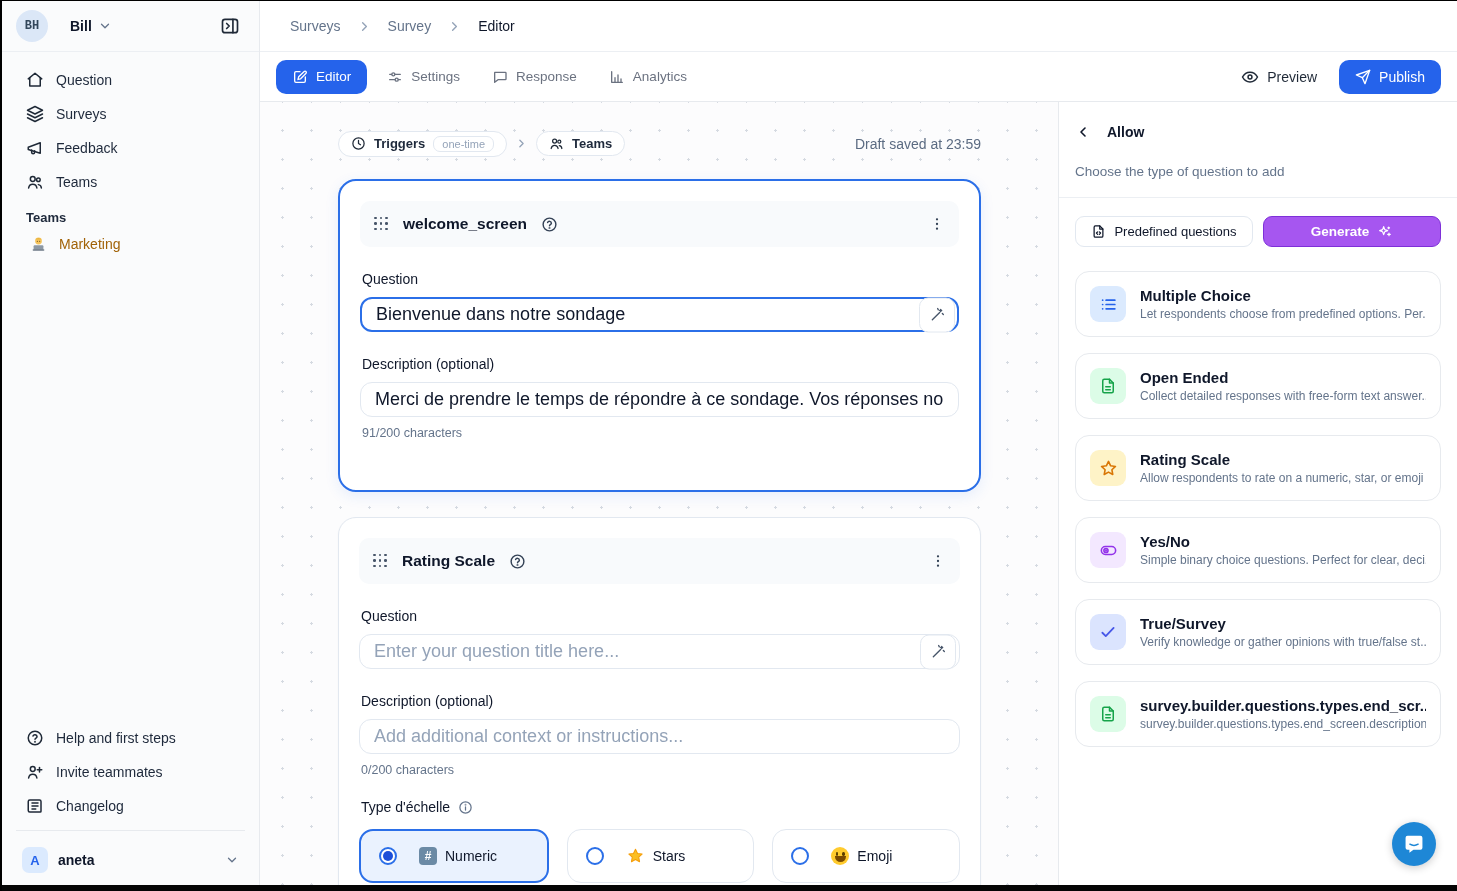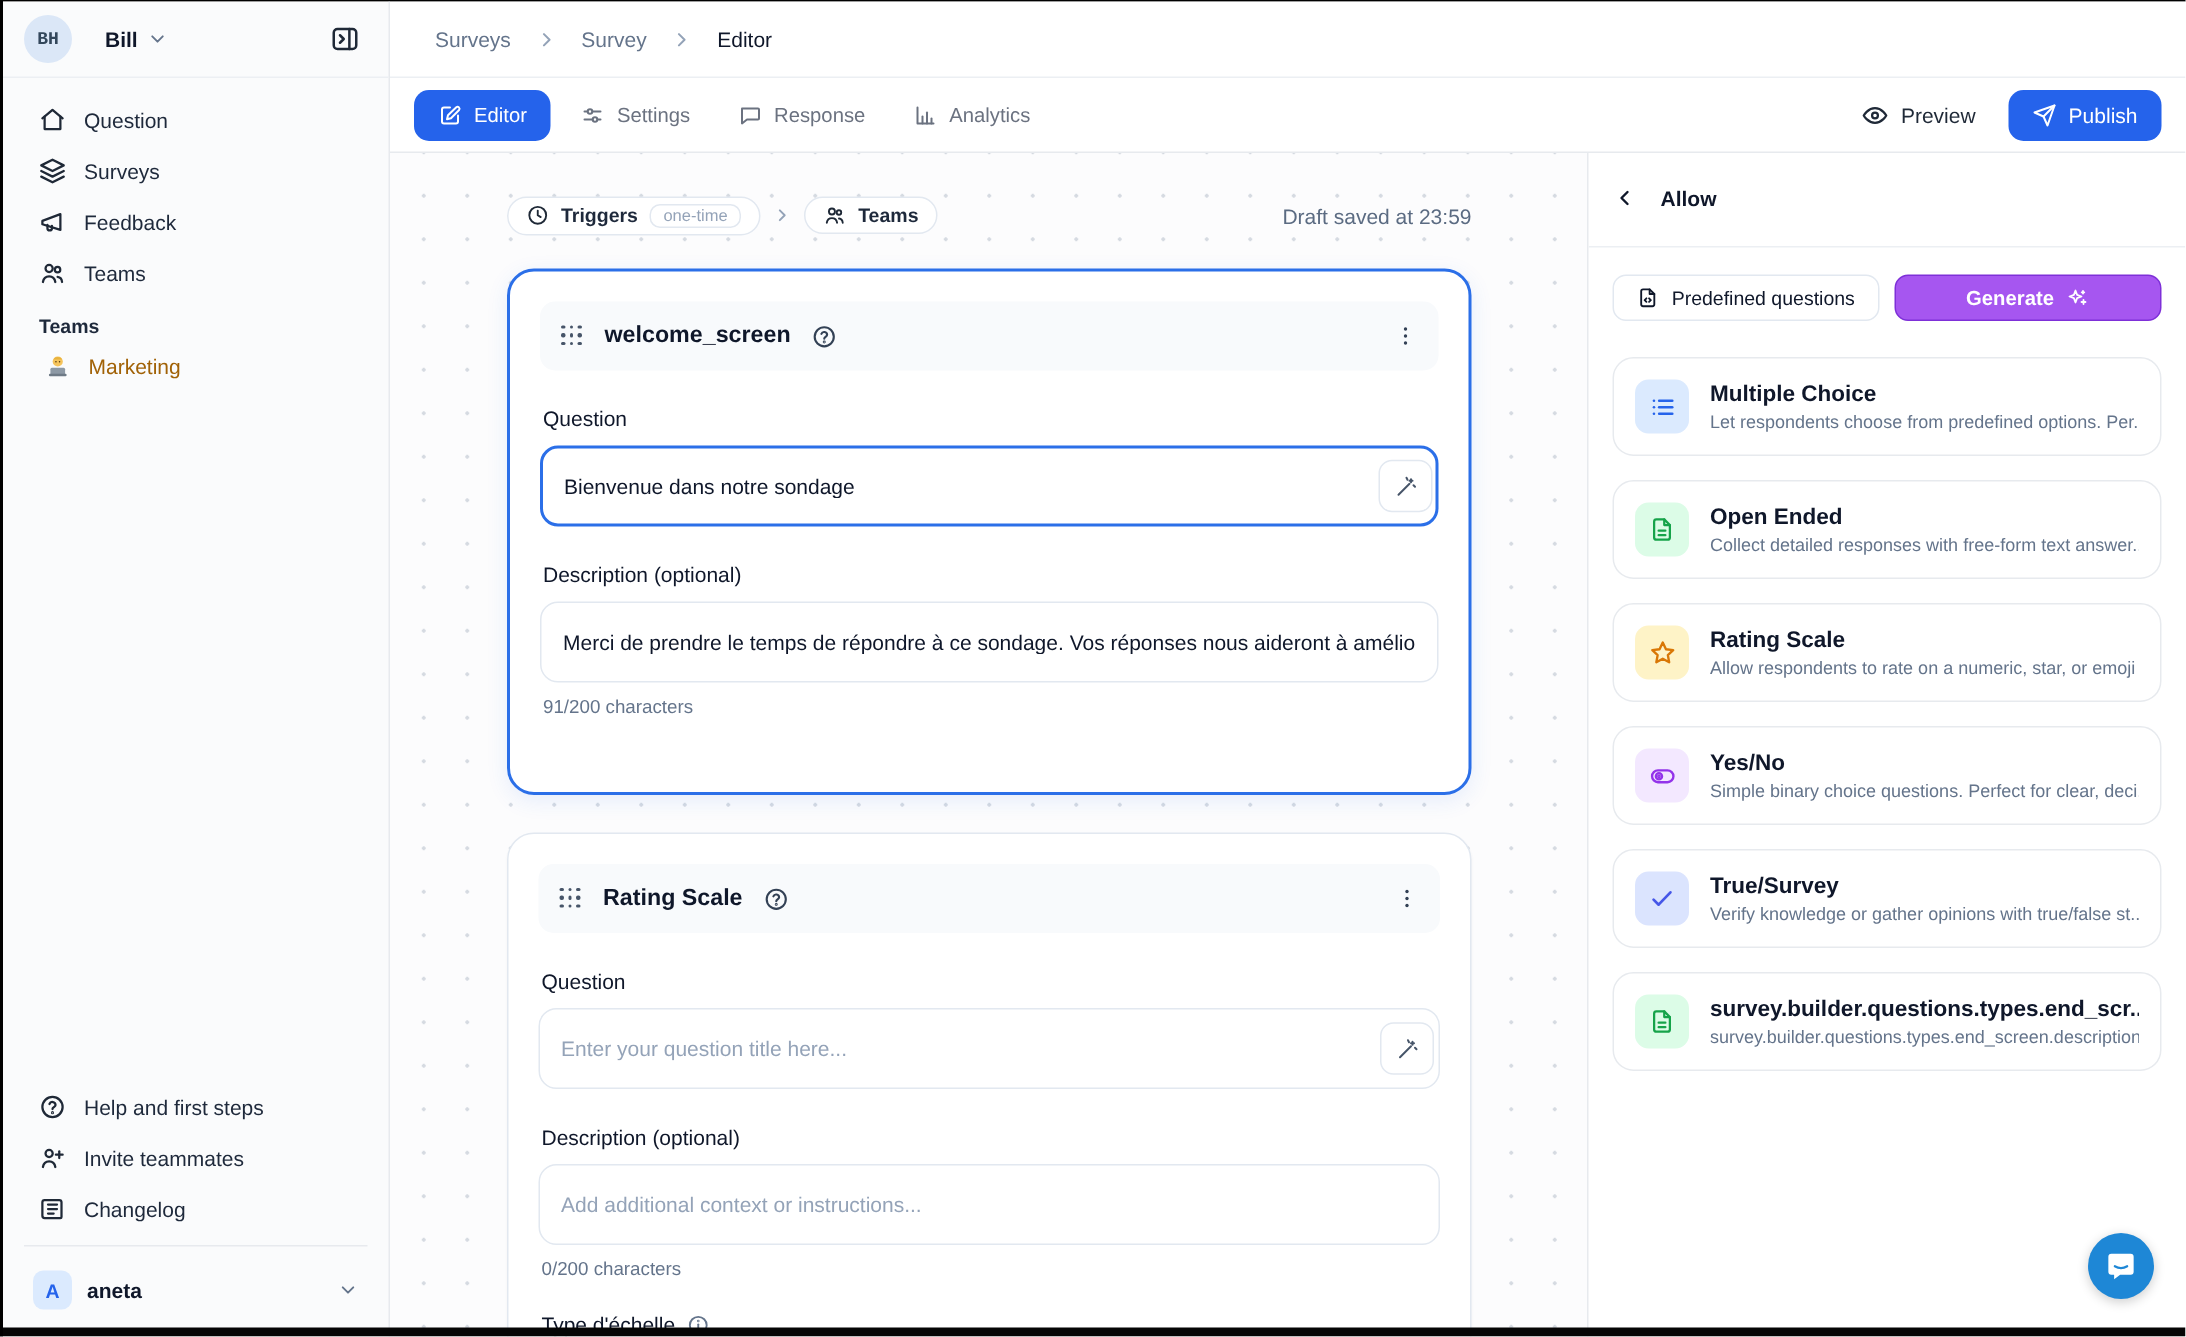--- a/index.html
+++ b/index.html
@@ -67,21 +67,21 @@
   .qcard.selected { border:2px solid #2b6fe8; box-shadow:0 4px 14px rgba(43,111,232,.10); }
   .qcard + .qcard { margin-top:25px; }
   .qcard-head { background:#f8fafc; border-radius:10px; height:46px; display:flex; align-items:center; padding:0 14px; gap:14px; }
   .grip { display:grid; grid-template-columns:repeat(3,4px); grid-auto-rows:4px; gap:1.5px; cursor:grab; }
   .grip i { width:2.6px; height:2.6px; background:#475569; border-radius:50%; }
   .qcard-title { font-size:15.5px; font-weight:bold; color:#0f172a; }
   .help-ico { color:#334155; cursor:pointer; display:flex; }
   .kebab { margin-left:auto; color:#334155; cursor:pointer; display:flex; }
   .field-label { font-size:14px; font-weight:500; color:#0f172a; margin:24px 0 10px 2px; display:flex; align-items:center; gap:8px; }
   .input-wrap { position:relative; }
-  .text-input { width:100%; height:54px; border:1px solid #e2e8f0; border-radius:12px; padding:0 54px 0 14px; font-size:14px; color:#0f172a; font-family:"Liberation Sans",sans-serif; outline:none; background:#fff; }
+  .text-input { width:100%; height:35px; border:1px solid #e2e8f0; border-radius:12px; padding:0 54px 0 14px; font-size:18px; color:#0f172a; font-family:"Liberation Sans",sans-serif; outline:none; background:#fff; }
   .text-input::placeholder { color:#94a3b8; }
   .text-input.focused { border:2px solid #2b6fe8; }
   .wand-btn { position:absolute; right:4px; top:50%; transform:translateY(-50%); width:36px; height:35px; border:1px solid #e2e8f0; border-radius:9px; background:#fff; display:flex; align-items:center; justify-content:center; color:#475569; cursor:pointer; }
   .char-count { font-size:12.5px; color:#64748b; margin:9px 0 0 2px; }
   .info-ico { color:#64748b; display:flex; }
 
   .scale-row { display:flex; gap:18px; margin-top:14px; }
   .scale-opt { flex:1; height:54px; background:#fff; border:1px solid #e2e8f0; border-radius:14px; display:flex; align-items:center; padding:0 18px; gap:22px; cursor:pointer; }
   .scale-opt.selected { background:#eaf2fe; border:2px solid #2b6fe8; }
   .radio { width:18px; height:18px; border-radius:50%; border:2px solid #2b6fe8; background:#fff; flex-shrink:0; position:relative; }
@@ -518,20 +518,21 @@
         <div class="panel-pad">
           <div class="back-row">
             <span>
               <svg width="16" height="16" viewBox="0 0 24 24" fill="none" stroke="currentColor" stroke-width="2.4" stroke-linecap="round" stroke-linejoin="round">
                   <path d="M15 18l-6-6 6-6"></path>
                 </svg>
             </span>
             <span>Allow</span>
           </div>
 
+          <div class="panel-sub">Choose the type of question to add</div>
           <div class="panel-hr"></div>
 
           <div class="panel-btn-row">
             <button class="predef-btn">
               <span>
                 <svg width="15" height="15" viewBox="0 0 24 24" fill="none" stroke="currentColor" stroke-width="2" stroke-linecap="round" stroke-linejoin="round">
                     <path d="M14 3H7a2 2 0 0 0-2 2v14a2 2 0 0 0 2 2h10a2 2 0 0 0 2-2V8z"></path>
                     <path d="M14 3v5h5"></path>
                     <path d="M10.6 12.6l-1.9 1.9 1.9 1.9"></path>
                     <path d="M13.4 12.6l1.9 1.9-1.9 1.9"></path>

